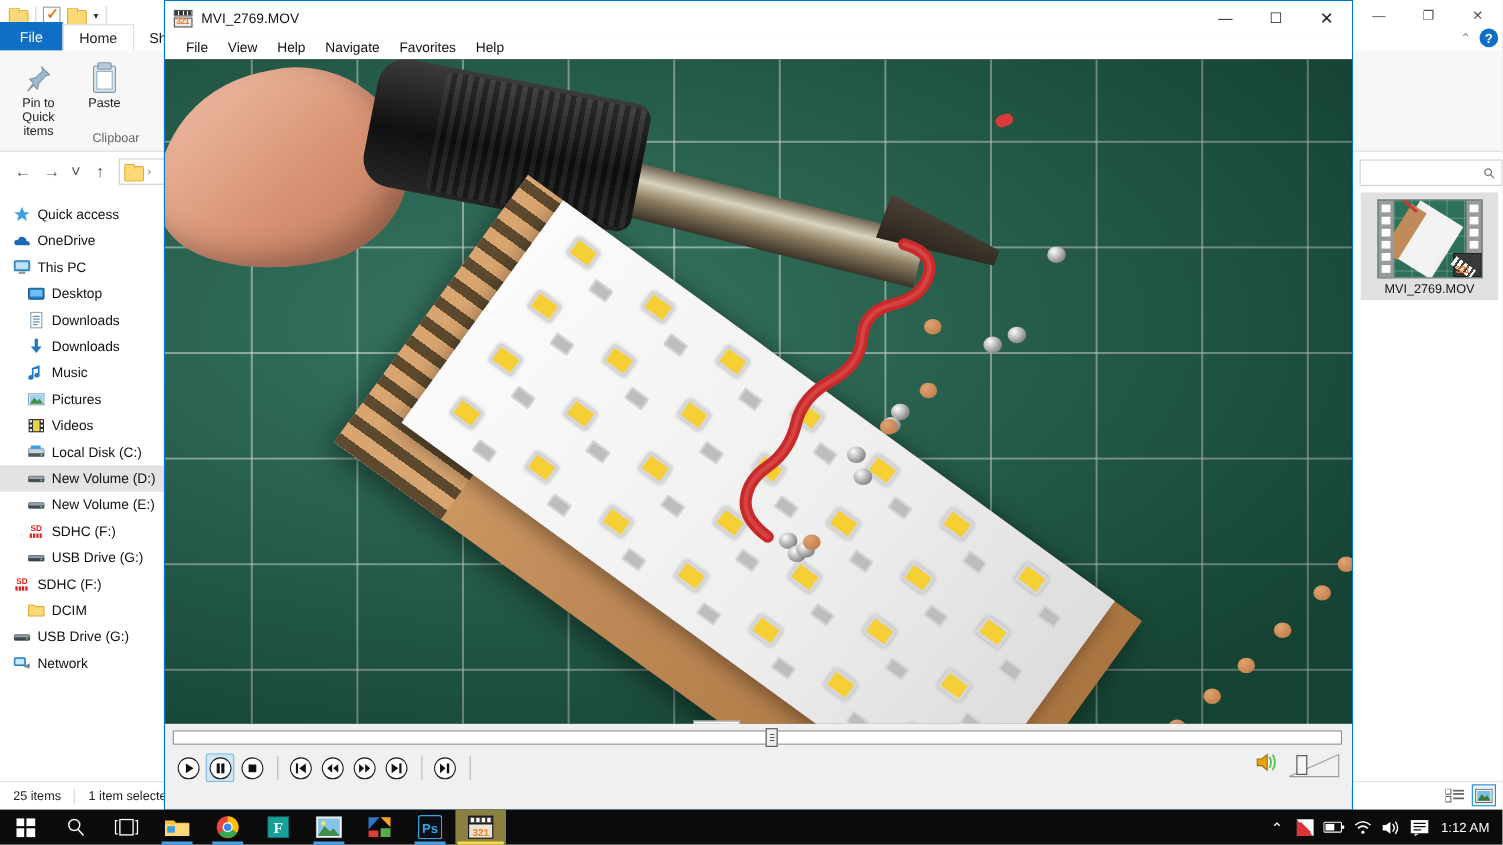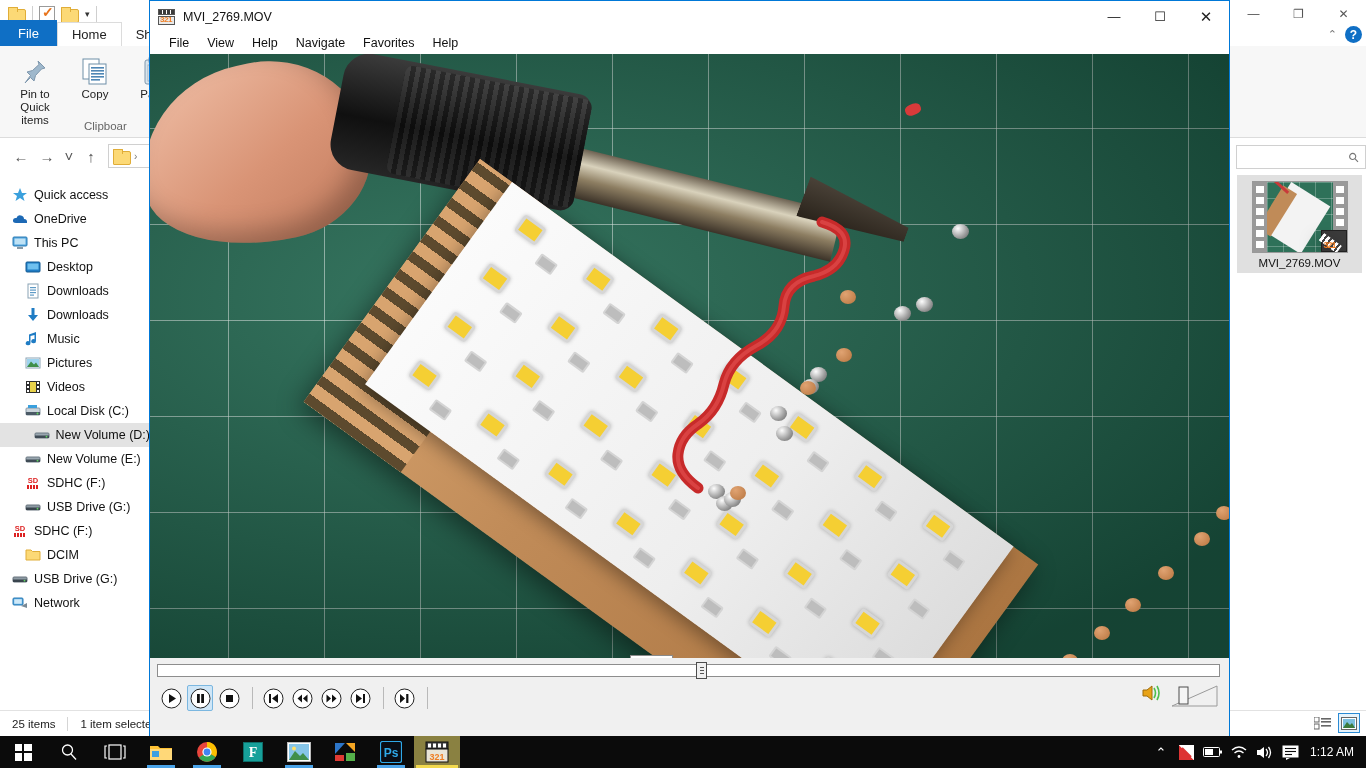--- a/index.html
+++ b/index.html
@@ -92,21 +92,21 @@
   .addr-sep { color: #777; font-size: 10px; }
 
   .exp-tree {
     position: absolute; left: 0; top: 175px; width: 150px; bottom: 26px;
     background: #fff; padding-top: 8px; overflow: hidden;
   }
   .tree-item {
     height: 24px; display: flex; align-items: center; gap: 6px;
     font-size: 12.5px; color: #111; padding-left: 12px; white-space: nowrap;
   }
-  .tree-item.sel { background: #e3e3e3; justify-content: flex-end; }
+  .tree-item.sel { background: #e3e3e3; }
   .tree-item.ind1 { padding-left: 25px; }
   .tree-ico { width: 16px; height: 16px; flex: 0 0 16px; position: relative; }
 
   .exp-search {
     position: absolute; right: 0; top: 145px; width: 130px; height: 24px;
     border: 1px solid #d0d0d0; background: #fff; display: flex; align-items: center;
     justify-content: flex-end; padding-right: 6px;
   }
   .mag { color: #777; font-size: 13px; transform: rotate(-45deg); display: inline-block; }
 
@@ -362,36 +362,20 @@
     <div class="exp-ribbon">
       <div class="rib-group" style="left:6px;">
         <div class="rib-btn">
           <span class="gl">
             <svg width="28" height="28" viewBox="0 0 28 28">
               <path d="M17 4 L24 11 L20.5 12 L14.5 18.5 L13 24 L9.5 20.5 L4 26 L9.5 18.5 L6 15 L11.5 13.5 L18 7.5 Z" fill="#9fb8cc" stroke="#7e97ad" stroke-width="1"></path>
             </svg>
           </span>
           <span>Pin to Quick</span>
           <span>items</span>
-        </div>
-        <div class="rib-btn">
-          <span class="gl">
-            <svg width="30" height="30" viewBox="0 0 30 30">
-              <rect x="3" y="3" width="16" height="20" fill="#fff" stroke="#6f8fa8"></rect>
-              <rect x="9" y="8" width="17" height="20" fill="#fff" stroke="#6f8fa8"></rect>
-              <g fill="#4e86b5">
-                <rect x="11" y="11" width="13" height="1.6"></rect>
-                  <rect x="11" y="14" width="13" height="1.6"></rect>
-                <rect x="11" y="17" width="13" height="1.6"></rect>
-                  <rect x="11" y="20" width="13" height="1.6"></rect>
-                <rect x="11" y="23" width="9" height="1.6"></rect>
-              </g>
-            </svg>
-          </span>
-          <span>Copy</span>
         </div>
         <div class="rib-btn">
           <span class="gl">
             <svg width="28" height="30" viewBox="0 0 28 30">
               <rect x="4" y="4" width="20" height="24" rx="2" fill="#d9e4ec" stroke="#7e97ad"></rect>
               <rect x="8" y="1" width="12" height="6" rx="1" fill="#b7c8d6" stroke="#7e97ad"></rect>
               <rect x="7" y="9" width="14" height="16" fill="#fff" stroke="#9ab0c2"></rect>
             </svg>
           </span>
           <span>Paste</span>

